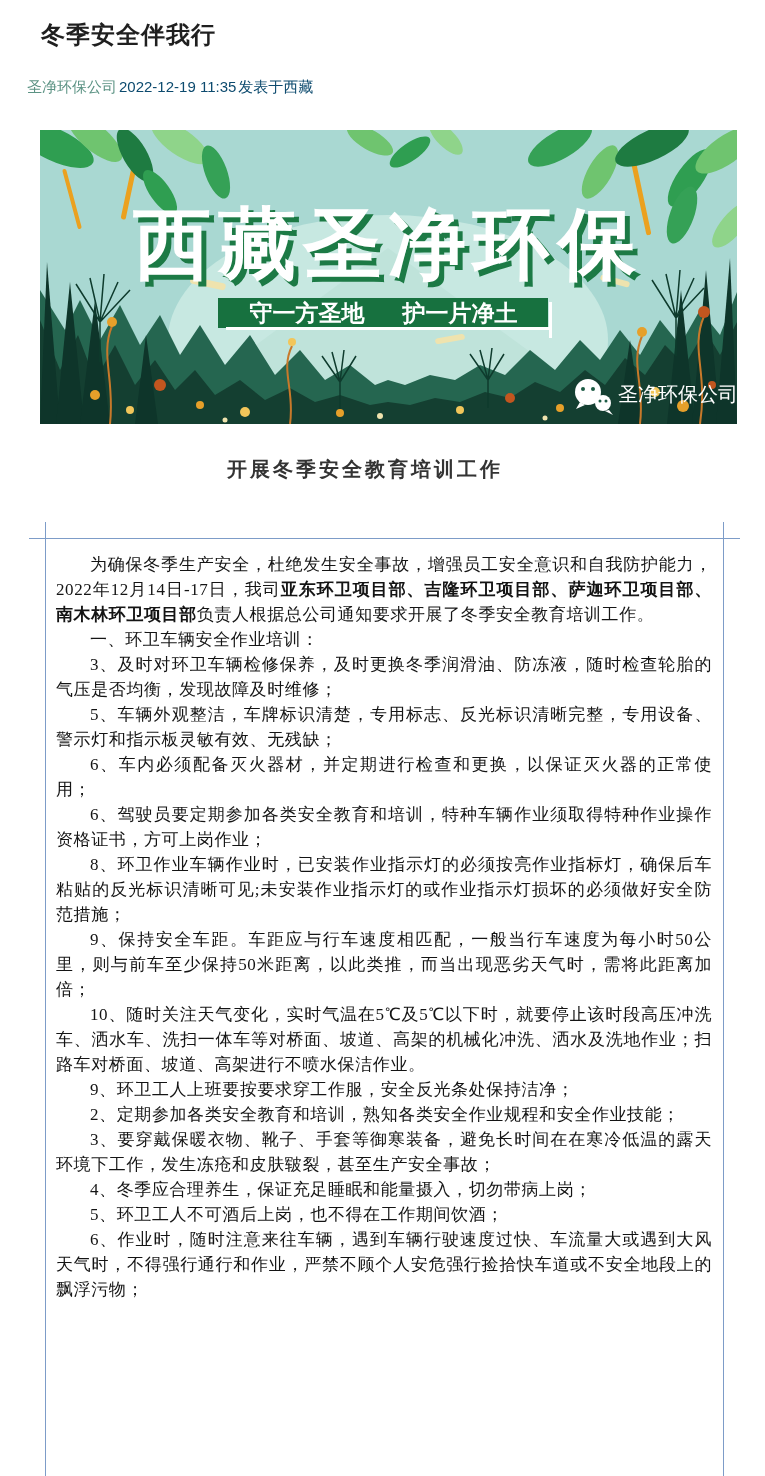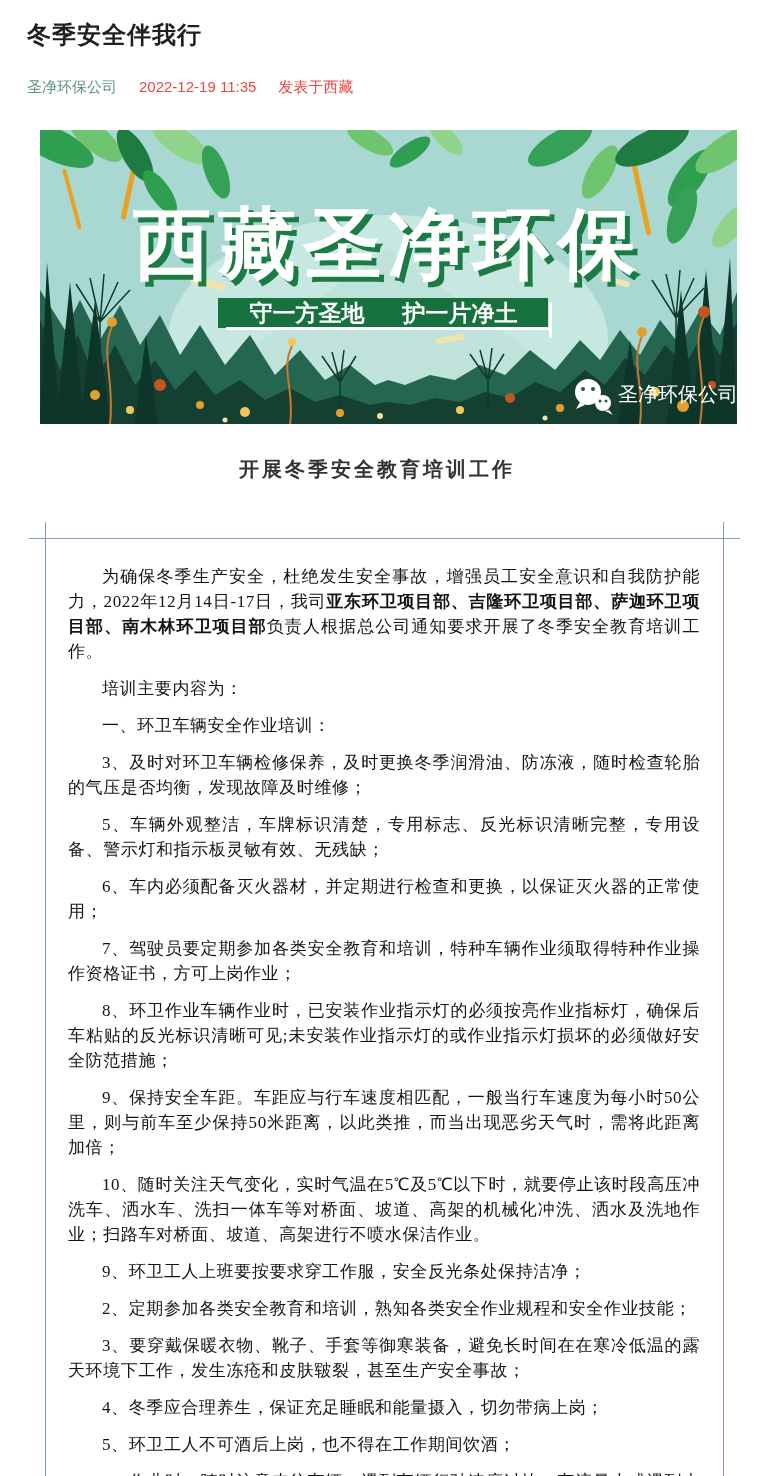--- a/index.html
+++ b/index.html
@@ -2,52 +2,52 @@
 <html><head>
 <meta charset="utf-8">
 <style>
   html,body{margin:0;padding:0;background:#ffffff;}
   .page{
     position:relative;width:765px;height:1476px;margin:0 auto;
     background:#ffffff;overflow:hidden;
     font-family:"Liberation Sans", sans-serif;
   }
   .article-title{
-    position:absolute;left:27px;top:18px;margin:0;
+    position:absolute;left:41px;top:18px;margin:0;
     font-size:24px;line-height:34px;font-weight:600;color:#1f1f1f;
     letter-spacing:1px;
   }
   .byline{
     position:absolute;left:27px;top:77px;font-size:15px;line-height:20px;
     white-space:nowrap;
   }
   .account{color:#5c9384;text-decoration:none;cursor:pointer;}
-  .meta{color:#ef4444;margin-left:22px;}
+  .meta{color:#0c4a6e;margin-left:2px;}
   .banner{
     position:absolute;left:40px;top:130px;width:697px;height:294px;
     overflow:hidden;cursor:pointer;text-align:center;
   }
   .banner svg{display:block;}
   .section-heading{
-    position:absolute;left:12px;top:454px;width:730px;margin:0;
+    position:absolute;left:0;top:454px;width:730px;margin:0;
     text-align:center;font-size:20px;font-weight:bold;color:#333333;
     letter-spacing:3px;line-height:30px;
   }
   .tline{position:absolute;background:#7d9cc8;}
   .tline-h{left:29px;top:538px;width:711px;height:1px;}
   .tline-vl{left:45px;top:522px;width:1px;height:954px;}
   .tline-vr{left:723px;top:522px;width:1px;height:954px;}
   .body-text{
     position:absolute;left:46px;top:543px;width:677px;height:933px;
     padding:0;overflow:hidden;box-sizing:border-box;
     font-family:"Liberation Serif", serif;
     font-size:17px;line-height:25px;color:#141414;letter-spacing:0.6px;
   }
   .body-text-inner{padding:9px 11px 0 10px;}
-  .body-text p{margin:12px;text-indent:2em;text-align:justify;}
+  .body-text p{margin:0;text-indent:2em;text-align:justify;}
   .body-text .b{font-weight:bold;}
 </style>
 </head>
 <body>
 
 <div class="page">
 
   <h1 class="article-title">冬季安全伴我行</h1>
 
   <div class="byline">
@@ -172,26 +172,25 @@
 
   <h2 class="section-heading">开展冬季安全教育培训工作</h2>
 
   <div class="tline tline-h"></div>
   <div class="tline tline-vl"></div>
   <div class="tline tline-vr"></div>
 
   <div class="body-text">
     <div class="body-text-inner">
         <p><span>为确保冬季生产安全，杜绝发生安全事故，增强员工安全意识和自我防护能力，2022年12月14日-17日，我司</span><span class="b">亚东环卫项目部、吉隆环卫项目部、萨迦环卫项目部、南木林环卫项目部</span><span>负责人根据总公司通知要求开展了冬季安全教育培训工作。</span></p>
-        <p><span>培训主要内容为：</span></p>
         <p><span>一、环卫车辆安全作业培训：</span></p>
         <p><span>3、及时对环卫车辆检修保养，及时更换冬季润滑油、防冻液，随时检查轮胎的气压是否均衡，发现故障及时维修；</span></p>
         <p><span>5、车辆外观整洁，车牌标识清楚，专用标志、反光标识清晰完整，专用设备、警示灯和指示板灵敏有效、无残缺；</span></p>
         <p><span>6、车内必须配备灭火器材，并定期进行检查和更换，以保证灭火器的正常使用；</span></p>
-        <p><span>7、驾驶员要定期参加各类安全教育和培训，特种车辆作业须取得特种作业操作资格证书，方可上岗作业；</span></p>
+        <p><span>6、驾驶员要定期参加各类安全教育和培训，特种车辆作业须取得特种作业操作资格证书，方可上岗作业；</span></p>
         <p><span>8、环卫作业车辆作业时，已安装作业指示灯的必须按亮作业指标灯，确保后车粘贴的反光标识清晰可见;未安装作业指示灯的或作业指示灯损坏的必须做好安全防范措施；</span></p>
         <p><span>9、保持安全车距。车距应与行车速度相匹配，一般当行车速度为每小时50公里，则与前车至少保持50米距离，以此类推，而当出现恶劣天气时，需将此距离加倍；</span></p>
         <p><span>10、随时关注天气变化，实时气温在5℃及5℃以下时，就要停止该时段高压冲洗车、洒水车、洗扫一体车等对桥面、坡道、高架的机械化冲洗、洒水及洗地作业；扫路车对桥面、坡道、高架进行不喷水保洁作业。</span></p>
         <p><span>9、环卫工人上班要按要求穿工作服，安全反光条处保持洁净；</span></p>
         <p><span>2、定期参加各类安全教育和培训，熟知各类安全作业规程和安全作业技能；</span></p>
         <p><span>3、要穿戴保暖衣物、靴子、手套等御寒装备，避免长时间在在寒冷低温的露天环境下工作，发生冻疮和皮肤皲裂，甚至生产安全事故；</span></p>
         <p><span>4、冬季应合理养生，保证充足睡眠和能量摄入，切勿带病上岗；</span></p>
         <p><span>5、环卫工人不可酒后上岗，也不得在工作期间饮酒；</span></p>
         <p><span>6、作业时，随时注意来往车辆，遇到车辆行驶速度过快、车流量大或遇到大风天气时，不得强行通行和作业，严禁不顾个人安危强行捡拾快车道或不安全地段上的飘浮污物；</span></p>
       </div>

